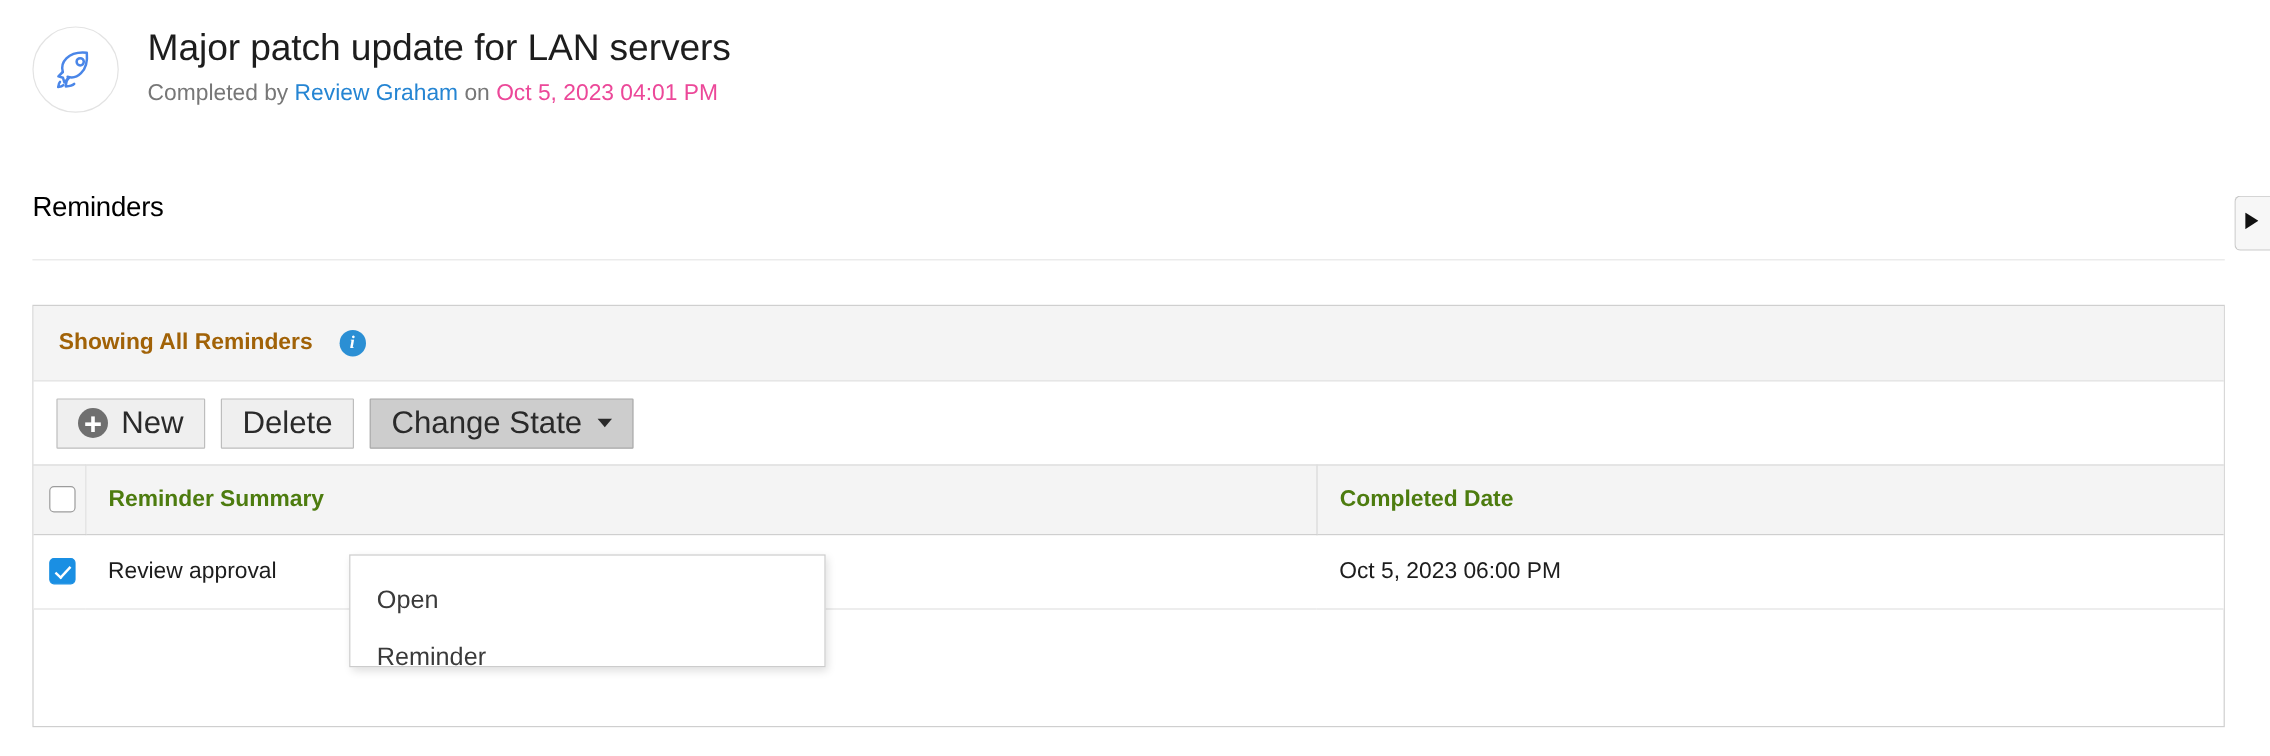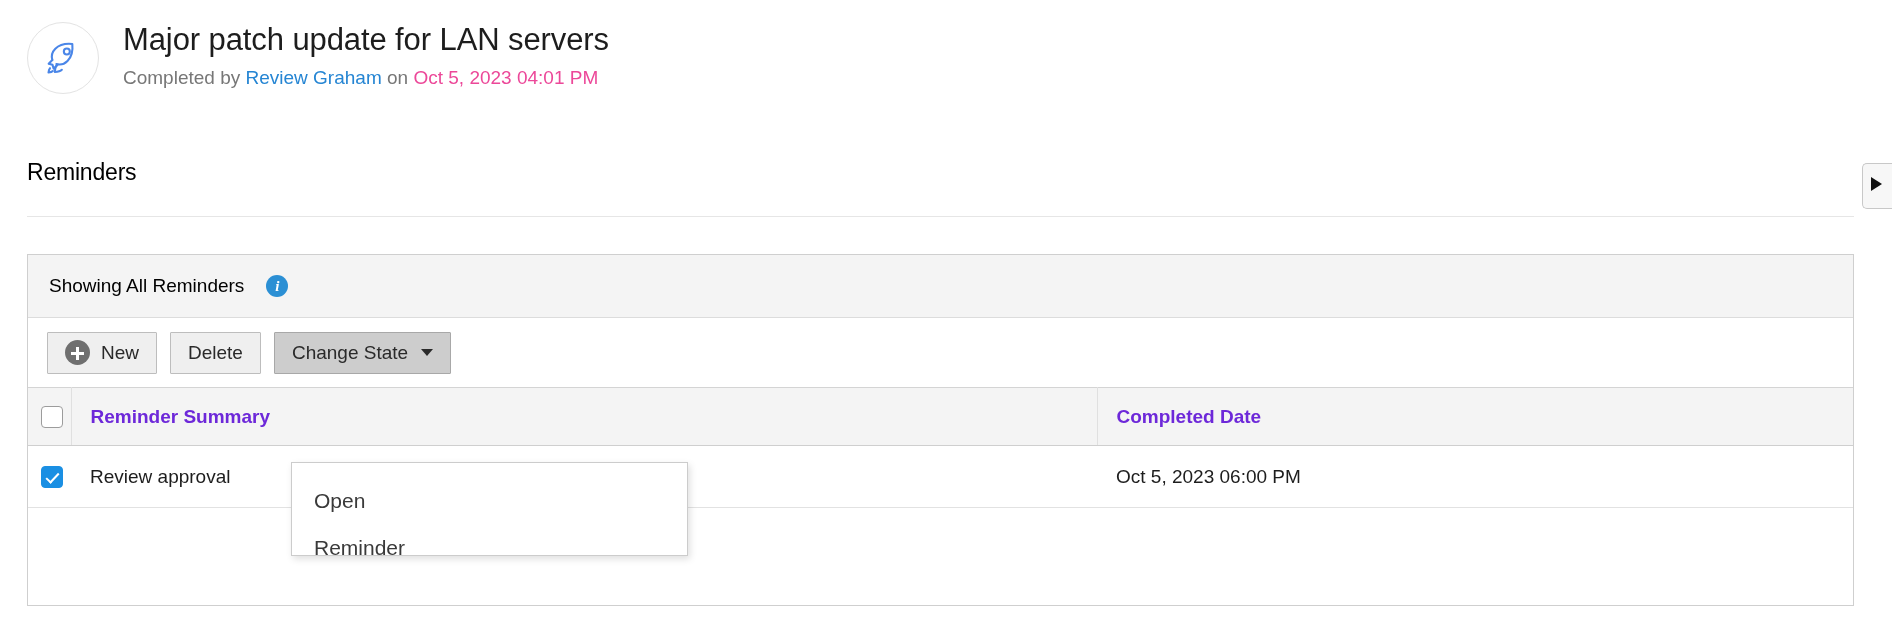--- a/index.html
+++ b/index.html
@@ -111,22 +111,22 @@
     height: 63px;
     background: #f4f4f4;
     border-bottom: 1px solid #dcdcdc;
     display: flex;
     align-items: center;
     padding-left: 21px;
     box-sizing: border-box;
   }
   .panel-header-title {
     font-size: 19px;
-    font-weight: 400;
-    color: #000000;
+    font-weight: 700;
+    color: #a16207;
   }
   .info-icon {
     margin-left: 22px;
     width: 22px; height: 22px;
     border-radius: 50%;
     background: #2b8fd4;
     color: #ffffff;
     font-style: italic;
     font-family: "Liberation Serif", serif;
     font-weight: 700;
@@ -146,21 +146,21 @@
     align-items: center;
     padding-left: 19px;
     box-sizing: border-box;
     gap: 13px;
   }
   .btn {
     height: 42px;
     border: 1px solid #bdbdbd;
     background: #efefef;
     color: #2a2a2a;
-    font-size: 19px;
+    font-size: 26px;
     font-family: "Liberation Sans", sans-serif;
     display: inline-flex;
     align-items: center;
     justify-content: center;
     padding: 0 17px;
     box-sizing: border-box;
     cursor: pointer;
     border-radius: 1px;
     white-space: nowrap;
   }
@@ -204,21 +204,21 @@
   }
   .tbl th {
     background: #f4f4f4;
     border-top: 1px solid #d4d4d4;
     border-bottom: 1px solid #cfcfcf;
     border-right: 1px solid #e0e0e0;
     height: 58px;
     text-align: left;
     font-size: 19px;
     font-weight: 700;
-    color: #6d28d9;
+    color: #4d7c0f;
     padding: 0 0 0 19px;
     box-sizing: border-box;
     vertical-align: middle;
   }
   .tbl th.cb-col, .tbl td.cb-col {
     width: 43px;
     padding-left: 13px;
     padding-right: 0;
   }
   .tbl td {

